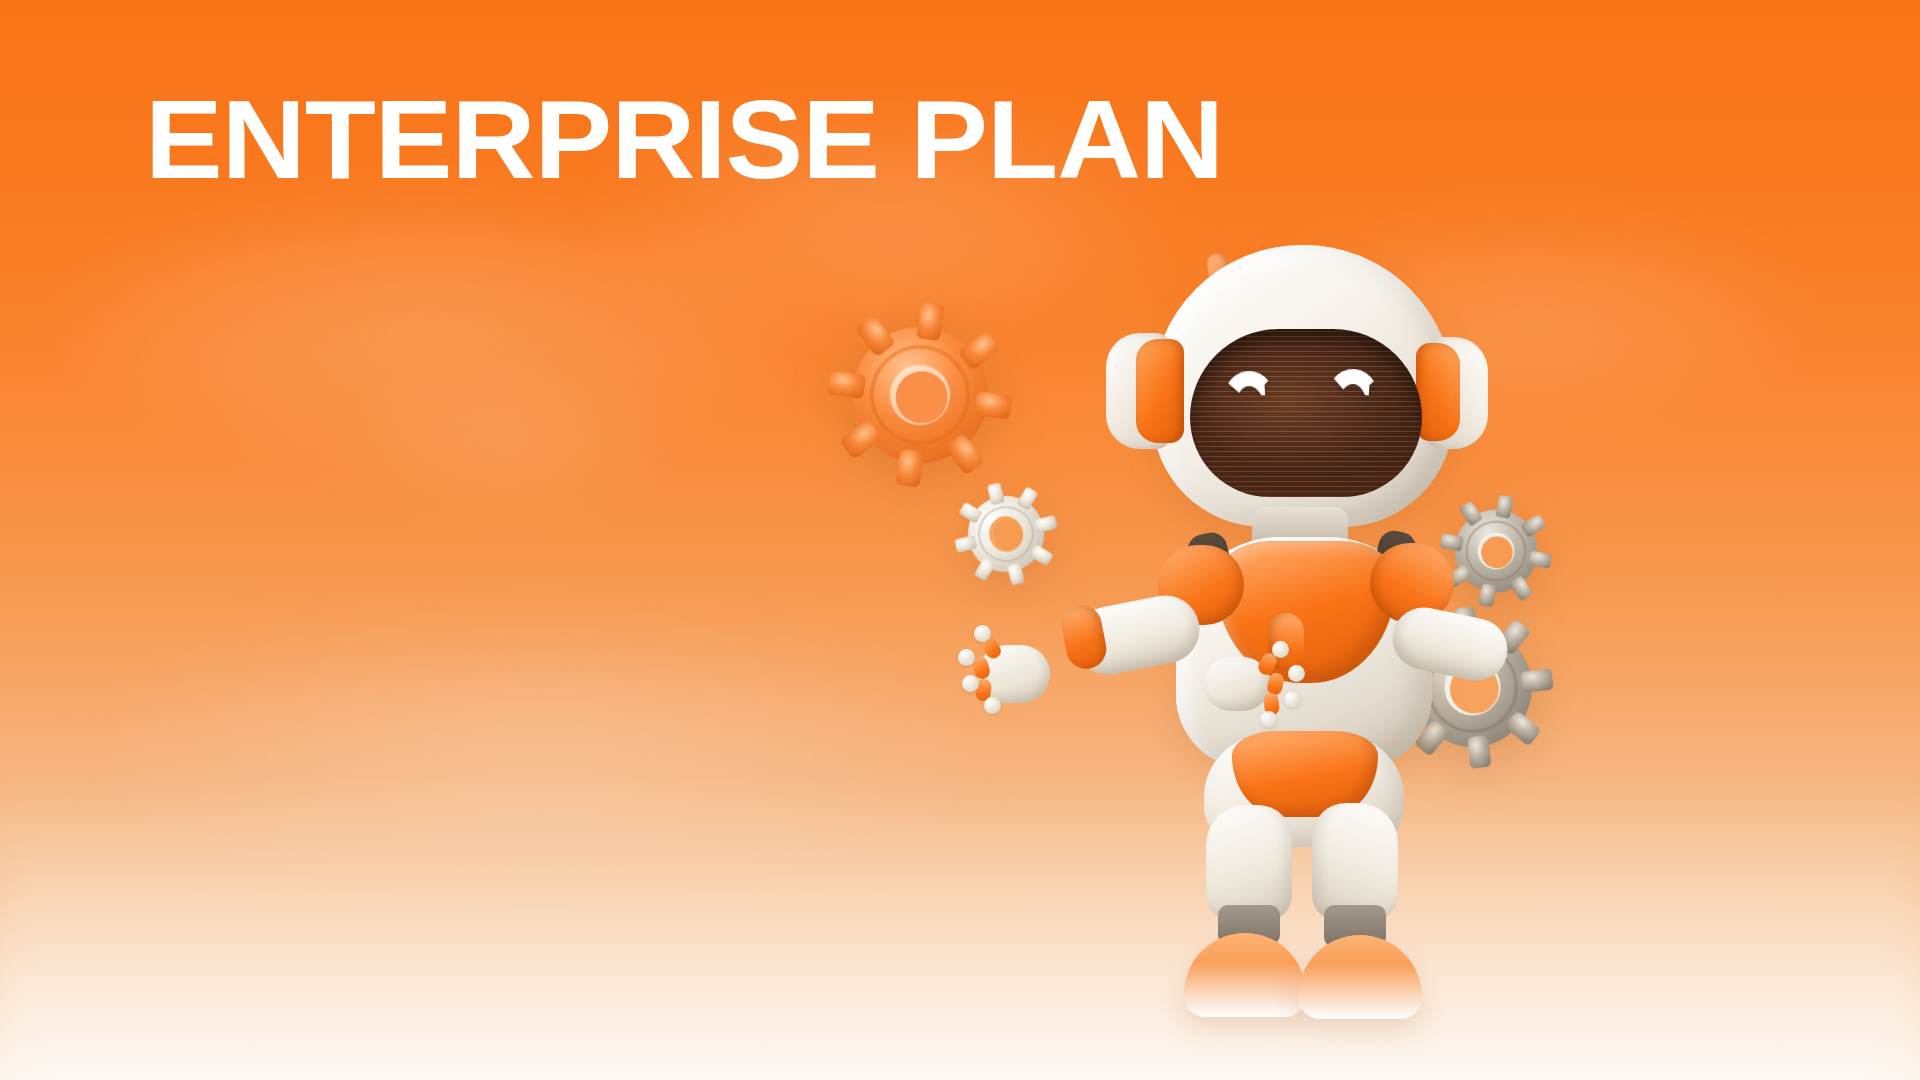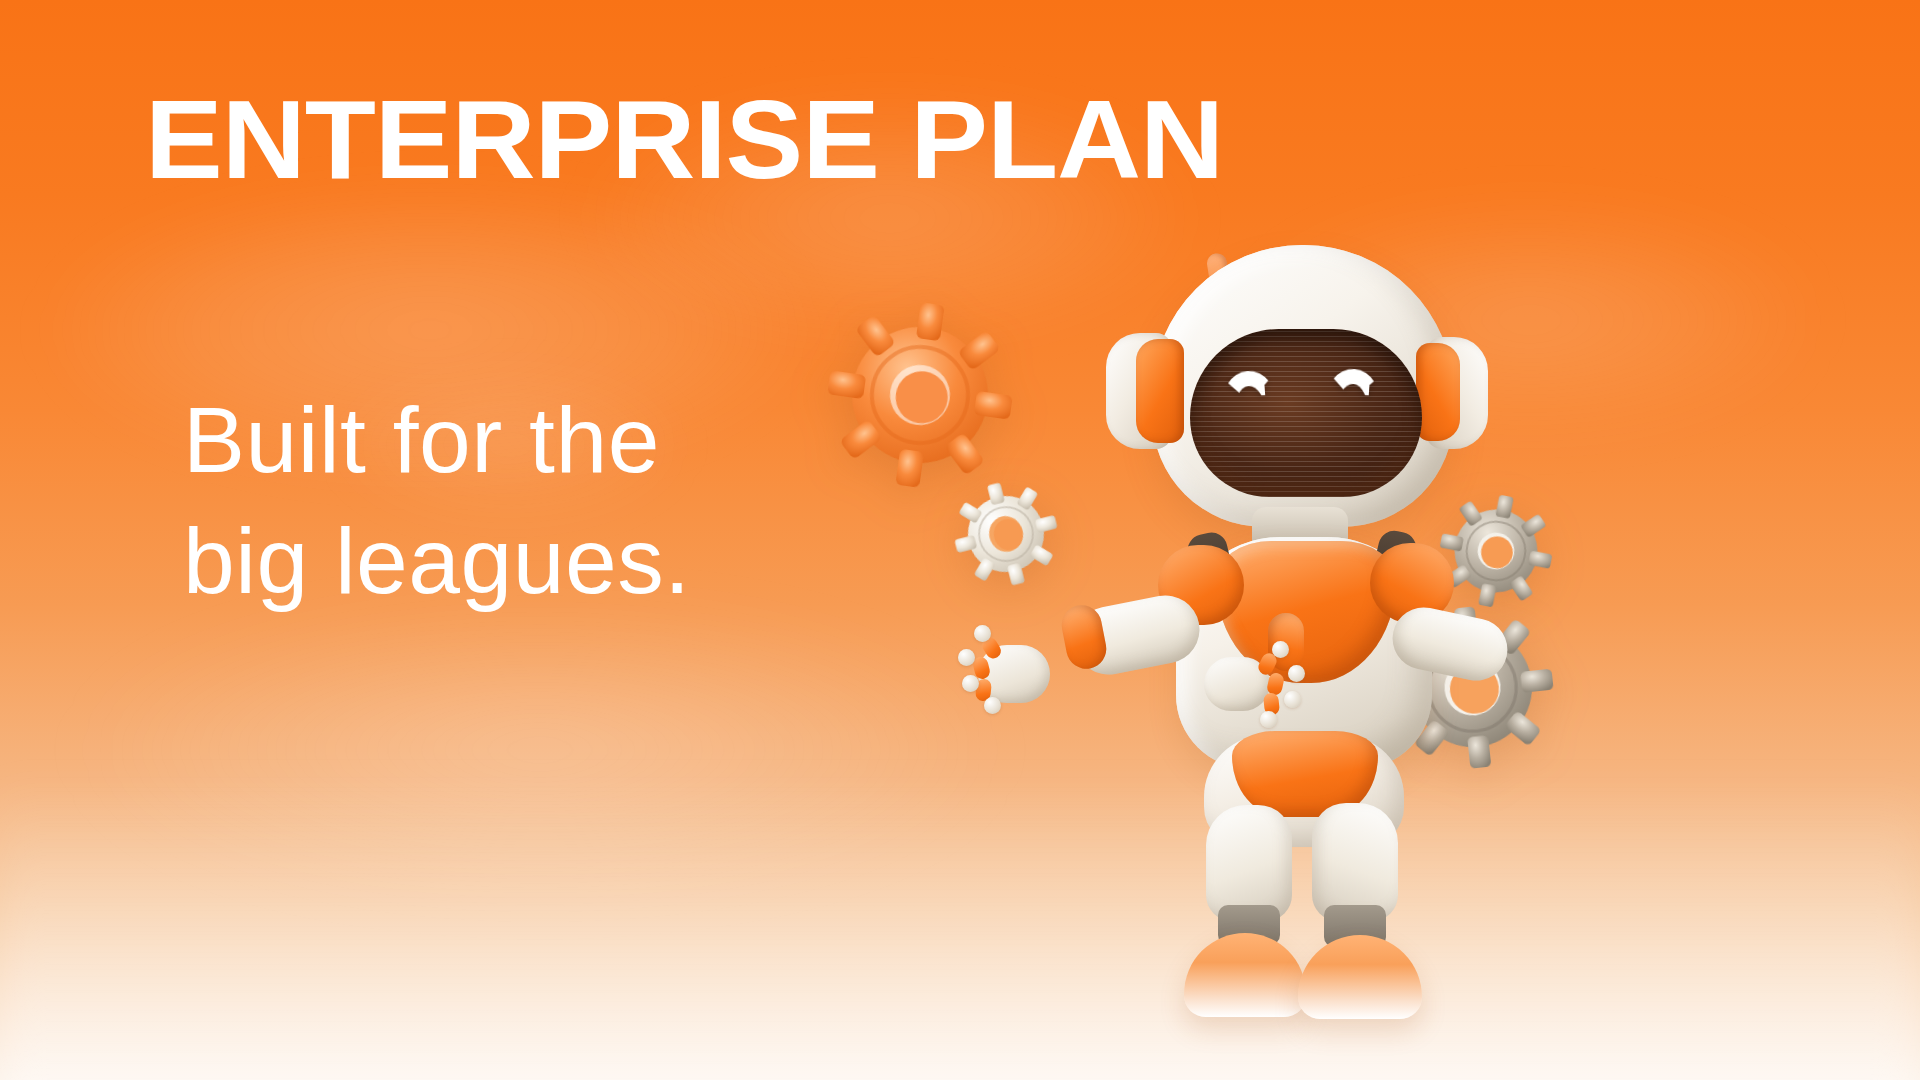--- a/index.html
+++ b/index.html
@@ -324,22 +324,20 @@
 
   <div class="haze haze-a"></div>
   <div class="haze haze-b"></div>
   <div class="haze haze-c"></div>
   <div class="haze haze-f"></div>
   <div class="haze haze-d"></div>
   <div class="haze haze-e"></div>
 
   <div class="headline">ENTERPRISE PLAN</div>
 
-  <div class="subhead">Built for the
-big leagues.</div>
 
   <div class="gear gear-orange-big">
     <svg viewBox="0 0 100 100">
       <defs>
         <radialGradient id="gOrange" cx="38%" cy="32%" r="78%">
           <stop offset="0%" stop-color="#ffc38f"></stop>
           <stop offset="48%" stop-color="#f98a3c"></stop>
           <stop offset="100%" stop-color="#e4691a"></stop>
         </radialGradient>
       </defs>

